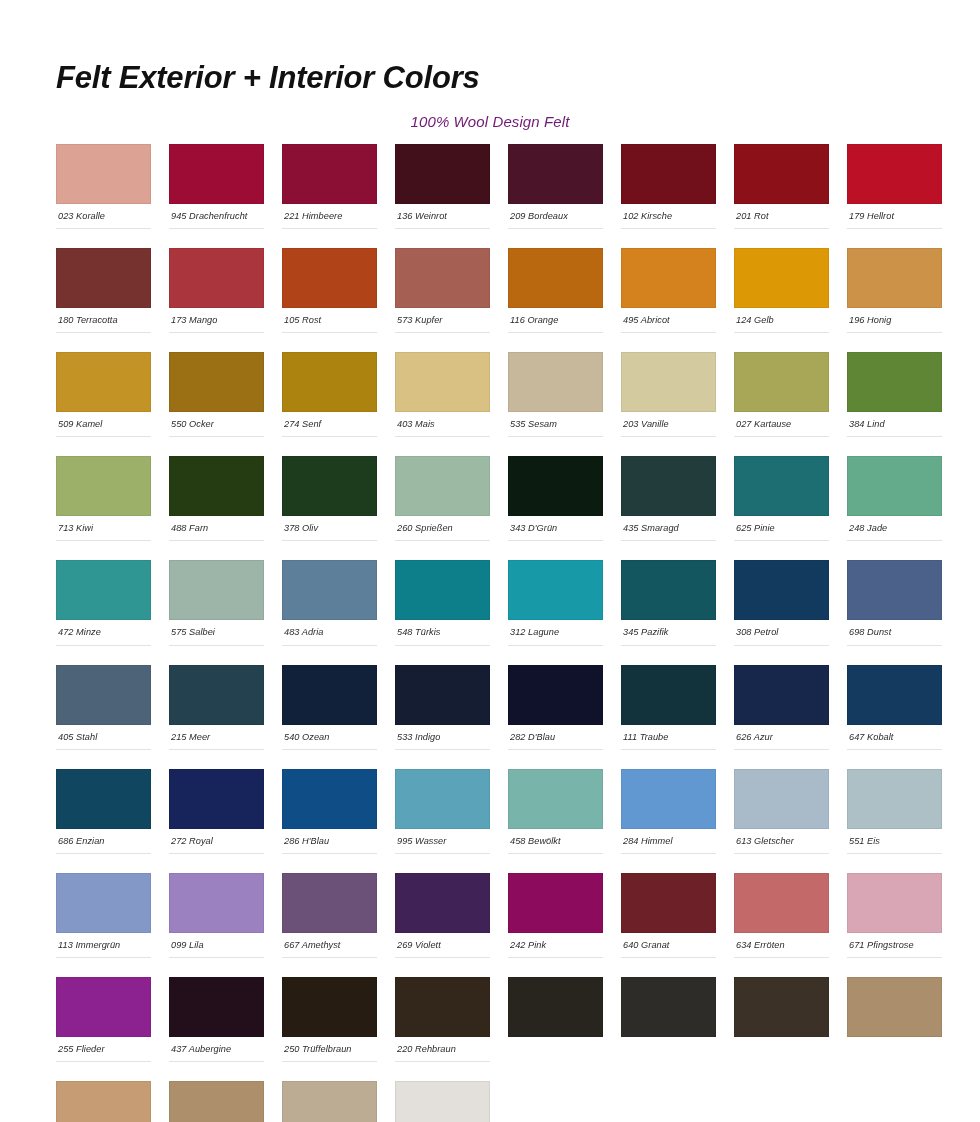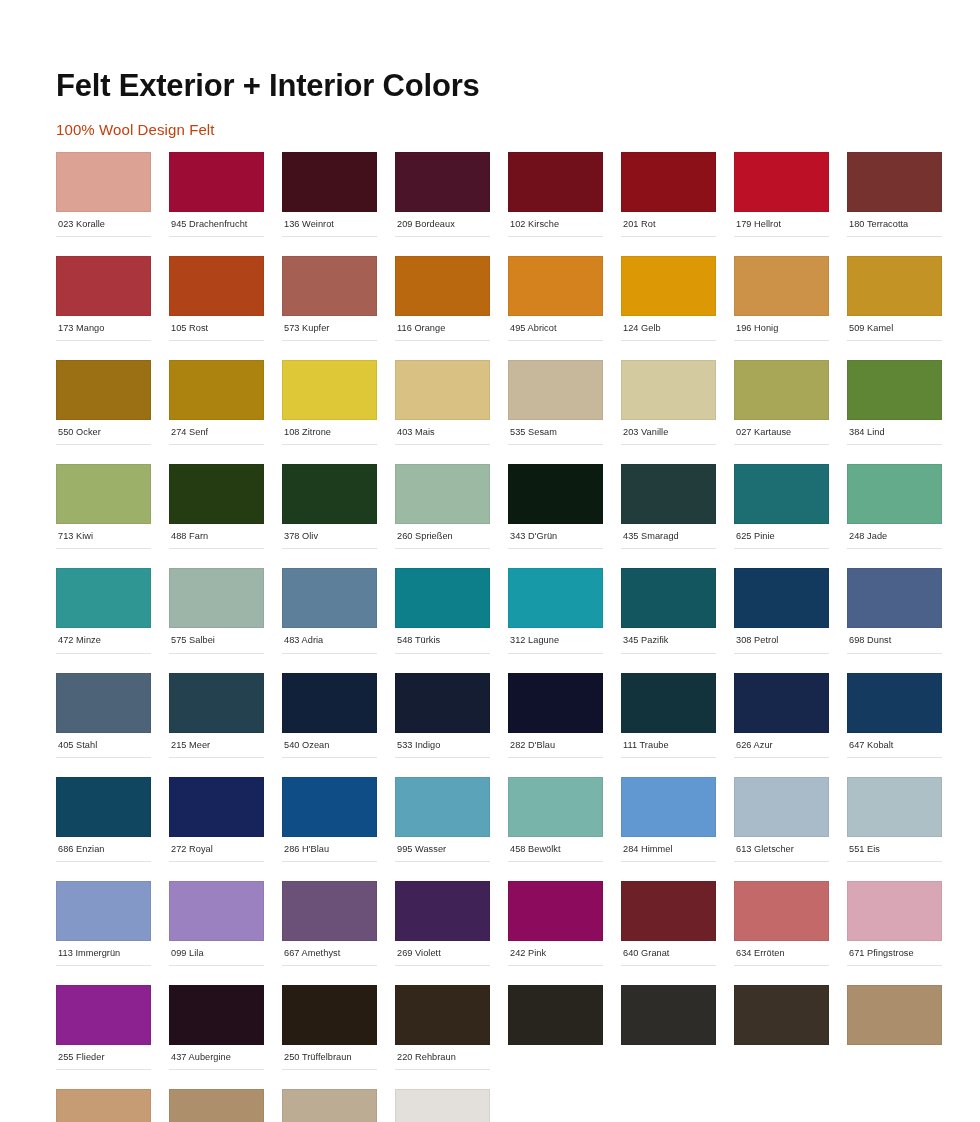--- a/index.html
+++ b/index.html
@@ -14,38 +14,40 @@
     font-family: "Liberation Sans", sans-serif;
     color: #1a1a1a;
     -webkit-font-smoothing: antialiased;
     overflow: hidden;
   }
   .page {
     position: relative;
     width: 980px;
     height: 1122px;
     box-sizing: border-box;
-    padding: 12px 56px;
+    padding: 4px 56px;
+    font-style: italic;
   }
   .page-title {
     margin: 0;
     padding-top: 56px;
     font-size: 31px;
     font-weight: bold;
     letter-spacing: -0.2px;
     color: #111111;
     line-height: 1.15;
   }
   .subtitle {
     margin: 0;
     padding-top: 17px;
     font-size: 15px;
     font-weight: normal;
-    color: #c2410c;
+    color: #701a75;
     letter-spacing: 0.1px;
+    text-align: center;
   }
   .swatch-grid {
     margin-top: 14px;
     display: grid;
     grid-template-columns: repeat(8, 95px);
     column-gap: 18px;
     row-gap: 19px;
   }
   .swatch-cell {
     width: 95px;
@@ -79,20 +81,24 @@
   <div class="swatch-grid" id="swatch-grid">
       <div class="swatch-cell">
         <span class="swatch-chip" title="023 Koralle" style="background: rgb(220, 162, 148);"></span>
         <span class="swatch-label">023 Koralle</span>
       </div>
       <div class="swatch-cell">
         <span class="swatch-chip" title="945 Drachenfrucht" style="background: rgb(157, 12, 53);"></span>
         <span class="swatch-label">945 Drachenfrucht</span>
       </div>
       <div class="swatch-cell">
+        <span class="swatch-chip" title="221 Himbeere" style="background: rgb(139, 14, 53);"></span>
+        <span class="swatch-label">221 Himbeere</span>
+      </div>
+      <div class="swatch-cell">
         <span class="swatch-chip" title="136 Weinrot" style="background: rgb(66, 16, 27);"></span>
         <span class="swatch-label">136 Weinrot</span>
       </div>
       <div class="swatch-cell">
         <span class="swatch-chip" title="209 Bordeaux" style="background: rgb(75, 20, 41);"></span>
         <span class="swatch-label">209 Bordeaux</span>
       </div>
       <div class="swatch-cell">
         <span class="swatch-chip" title="102 Kirsche" style="background: rgb(113, 16, 27);"></span>
         <span class="swatch-label">102 Kirsche</span>
@@ -143,24 +149,20 @@
       </div>
       <div class="swatch-cell">
         <span class="swatch-chip" title="550 Ocker" style="background: rgb(155, 111, 20);"></span>
         <span class="swatch-label">550 Ocker</span>
       </div>
       <div class="swatch-cell">
         <span class="swatch-chip" title="274 Senf" style="background: rgb(173, 131, 16);"></span>
         <span class="swatch-label">274 Senf</span>
       </div>
       <div class="swatch-cell">
-        <span class="swatch-chip" title="108 Zitrone" style="background: rgb(222, 200, 55);"></span>
-        <span class="swatch-label">108 Zitrone</span>
-      </div>
-      <div class="swatch-cell">
         <span class="swatch-chip" title="403 Mais" style="background: rgb(217, 193, 131);"></span>
         <span class="swatch-label">403 Mais</span>
       </div>
       <div class="swatch-cell">
         <span class="swatch-chip" title="535 Sesam" style="background: rgb(199, 184, 156);"></span>
         <span class="swatch-label">535 Sesam</span>
       </div>
       <div class="swatch-cell">
         <span class="swatch-chip" title="203 Vanille" style="background: rgb(211, 203, 159);"></span>
         <span class="swatch-label">203 Vanille</span>

